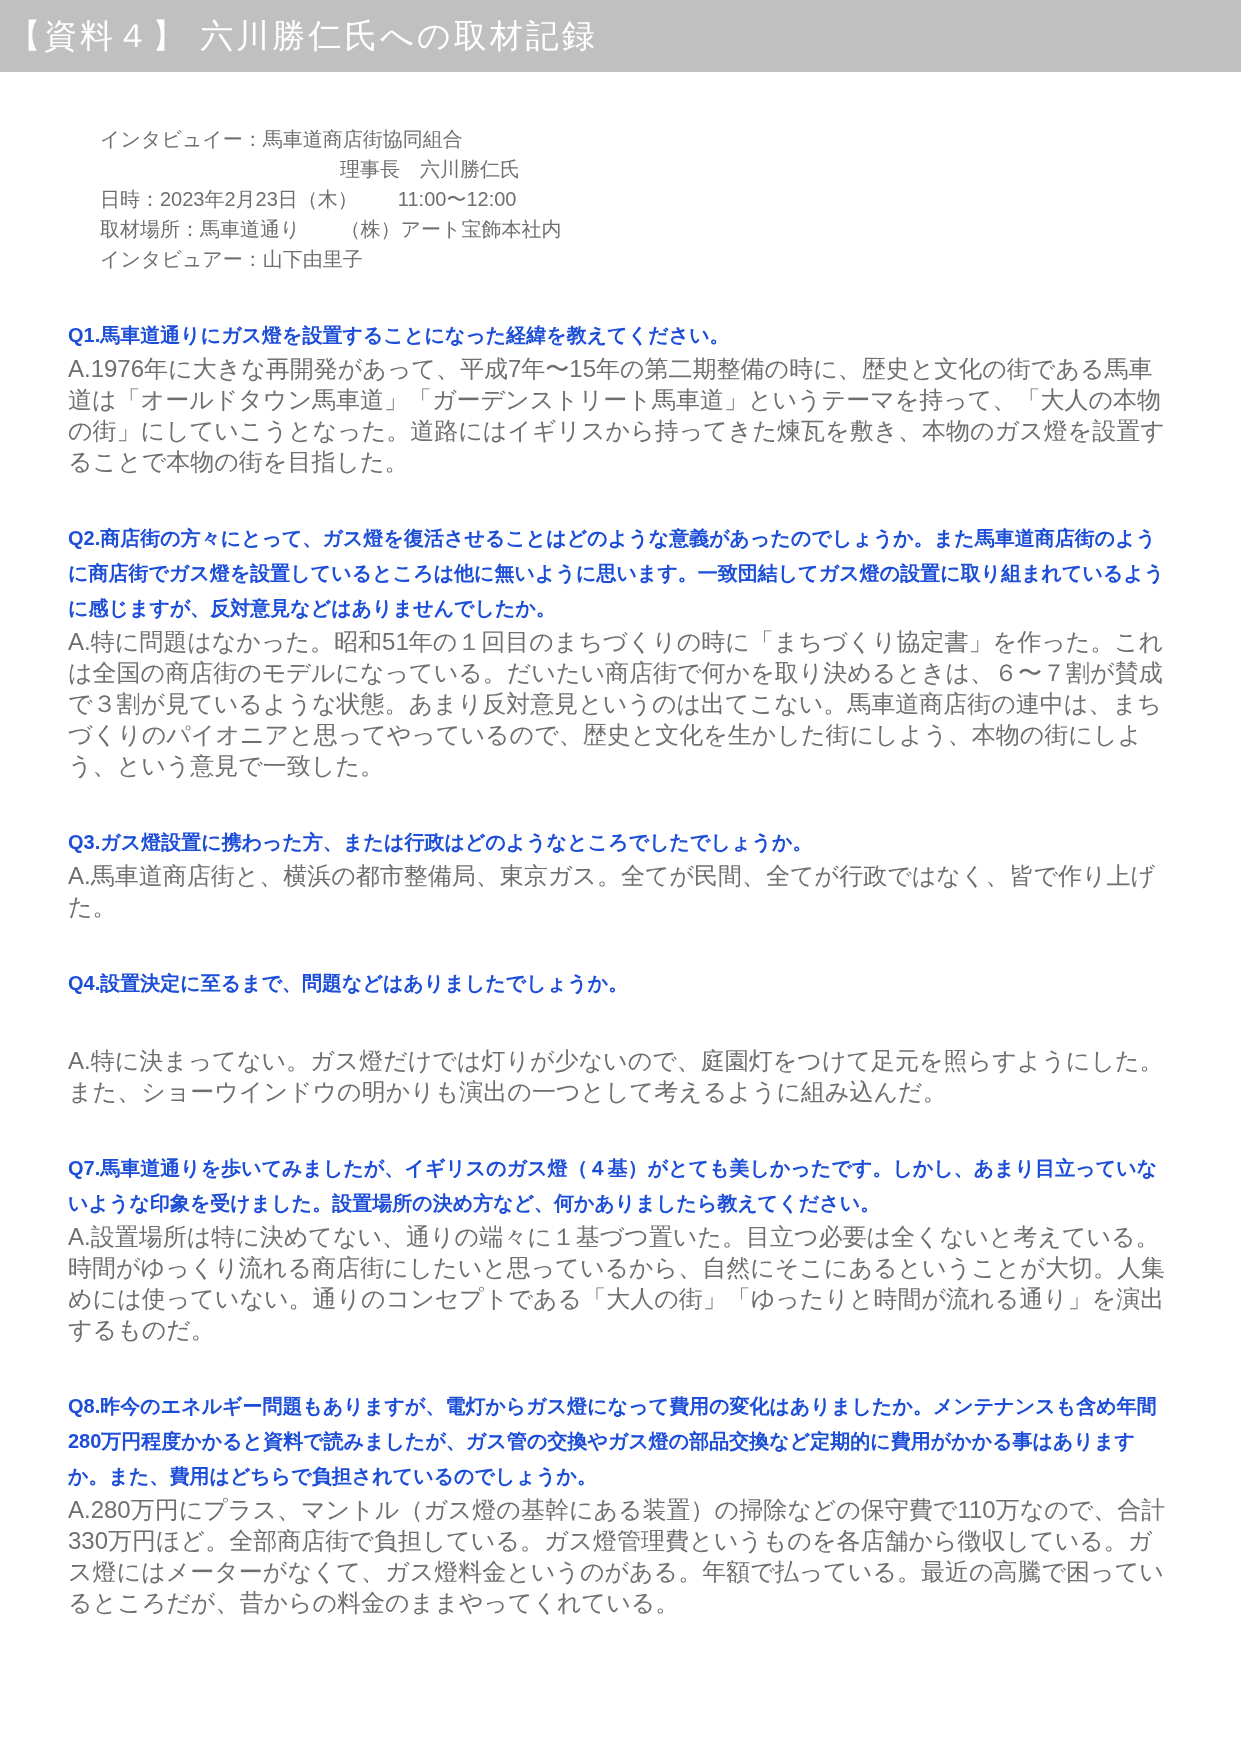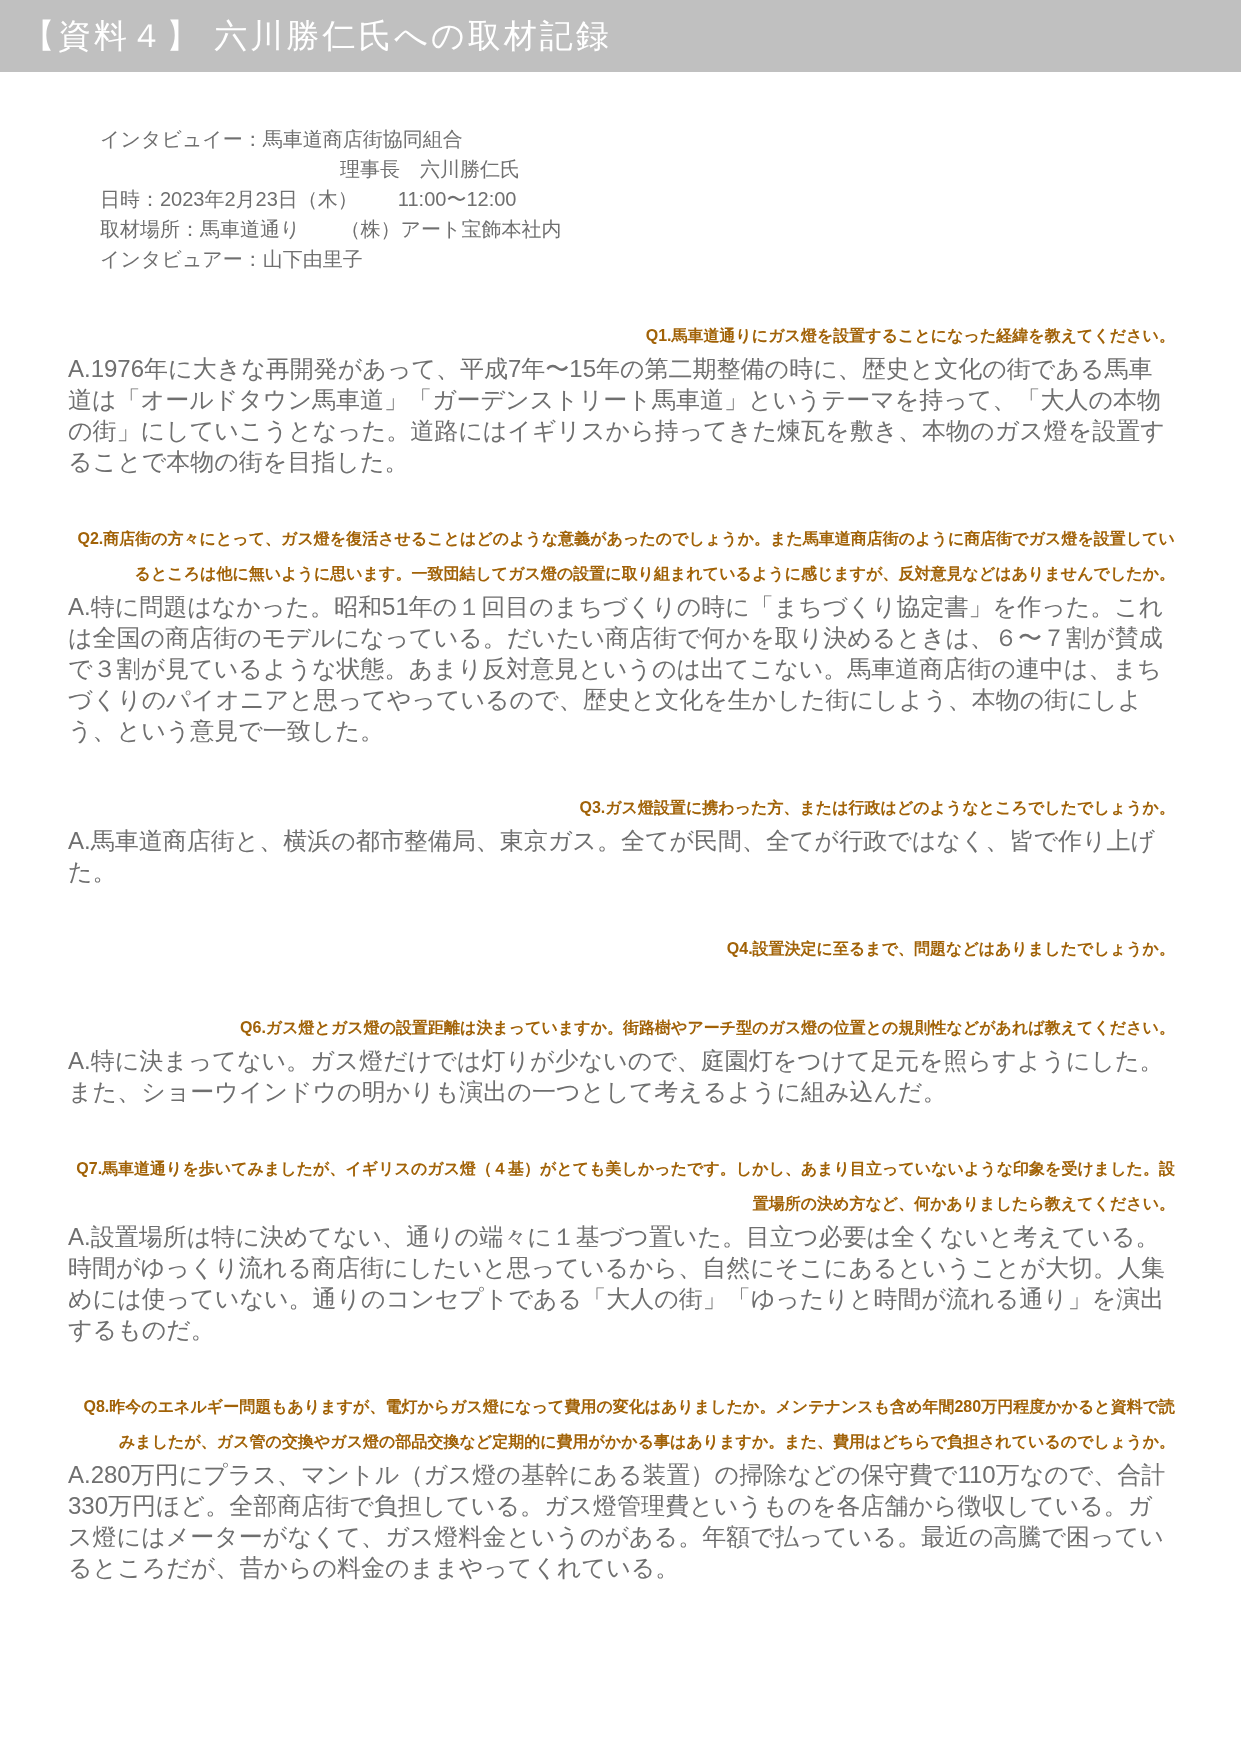--- a/index.html
+++ b/index.html
@@ -20,21 +20,21 @@
     background: #ffffff;
     overflow: hidden;
   }
   .header-bar {
     width: 100%;
     height: 72px;
     background: #c0c0c0;
     display: flex;
     align-items: center;
     box-sizing: border-box;
-    padding-left: 22px;
+    padding-left: 8px;
   }
   .header-title {
     color: #ffffff;
     font-size: 33px;
     font-weight: 400;
     letter-spacing: 3px;
     white-space: nowrap;
   }
   .content {
     box-sizing: border-box;
@@ -50,25 +50,24 @@
   .meta-line {
     white-space: pre-wrap;
   }
   .meta-line.indented {
     padding-left: 240px;
   }
   .qa-block {
     margin-top: 44px;
   }
   .question {
-    color: #a16207;
+    color: #1d4ed8;
     font-weight: bold;
-    font-size: 16px;
+    font-size: 20px;
     line-height: 35px;
-    text-align: right;
   }
   .answer {
     color: #6f6f6f;
     font-size: 24px;
     line-height: 31px;
   }
 </style>
 </head>
 <body>
 
@@ -102,21 +101,20 @@
       <div class="question">Q3.ガス燈設置に携わった方、または行政はどのようなところでしたでしょうか。</div>
       <div class="answer">A.馬車道商店街と、横浜の都市整備局、東京ガス。全てが民間、全てが行政ではなく、皆で作り上げた。</div>
     </div>
 
     <div class="qa-block">
       <div class="question">Q4.設置決定に至るまで、問題などはありましたでしょうか。</div>
     </div>
 
 
     <div class="qa-block">
-      <div class="question">Q6.ガス燈とガス燈の設置距離は決まっていますか。街路樹やアーチ型のガス燈の位置との規則性などがあれば教えてください。</div>
       <div class="answer">A.特に決まってない。ガス燈だけでは灯りが少ないので、庭園灯をつけて足元を照らすようにした。また、ショーウインドウの明かりも演出の一つとして考えるように組み込んだ。</div>
     </div>
 
     <div class="qa-block">
       <div class="question">Q7.馬車道通りを歩いてみましたが、イギリスのガス燈（４基）がとても美しかったです。しかし、あまり目立っていないような印象を受けました。設置場所の決め方など、何かありましたら教えてください。</div>
       <div class="answer">A.設置場所は特に決めてない、通りの端々に１基づつ置いた。目立つ必要は全くないと考えている。時間がゆっくり流れる商店街にしたいと思っているから、自然にそこにあるということが大切。人集めには使っていない。通りのコンセプトである「大人の街」「ゆったりと時間が流れる通り」を演出するものだ。</div>
     </div>
 
     <div class="qa-block">
       <div class="question">Q8.昨今のエネルギー問題もありますが、電灯からガス燈になって費用の変化はありましたか。メンテナンスも含め年間280万円程度かかると資料で読みましたが、ガス管の交換やガス燈の部品交換など定期的に費用がかかる事はありますか。また、費用はどちらで負担されているのでしょうか。</div>

